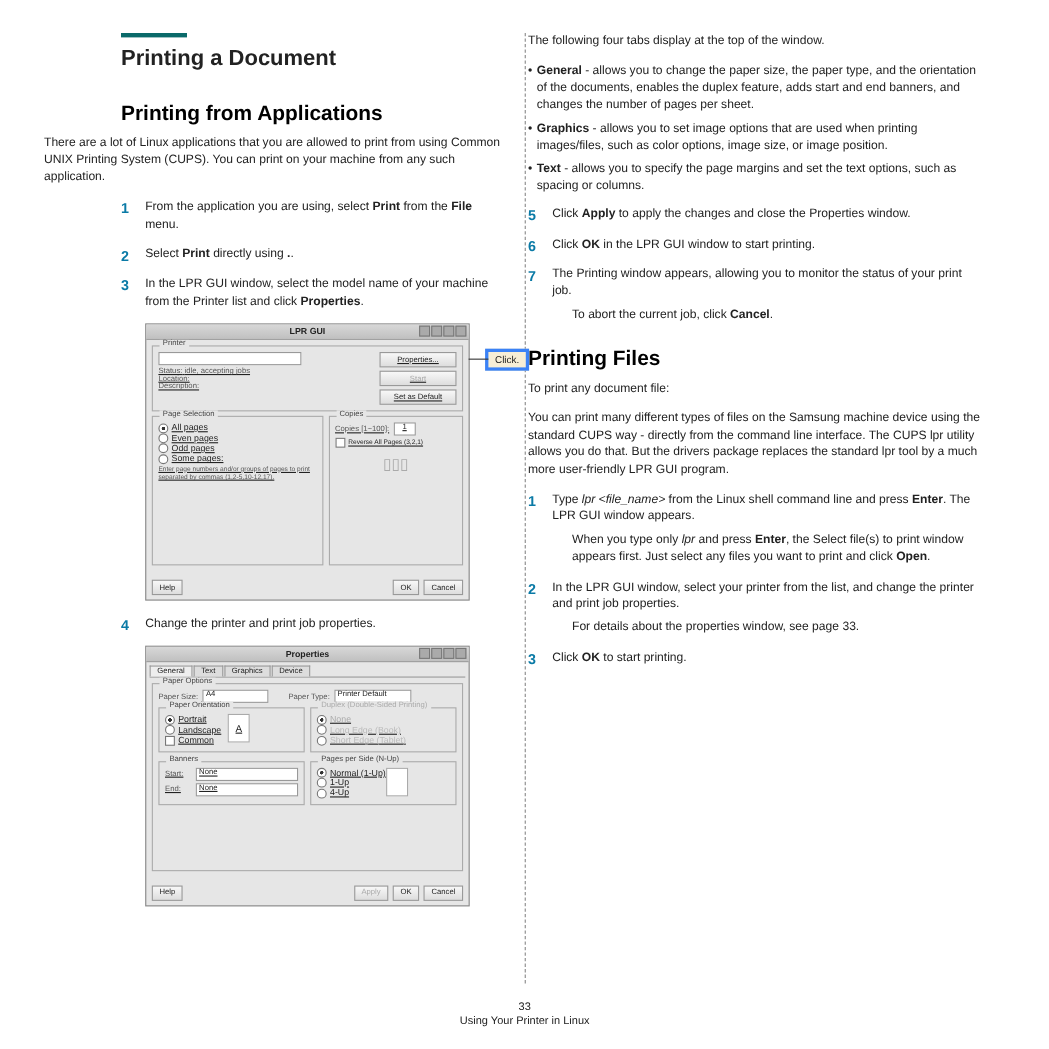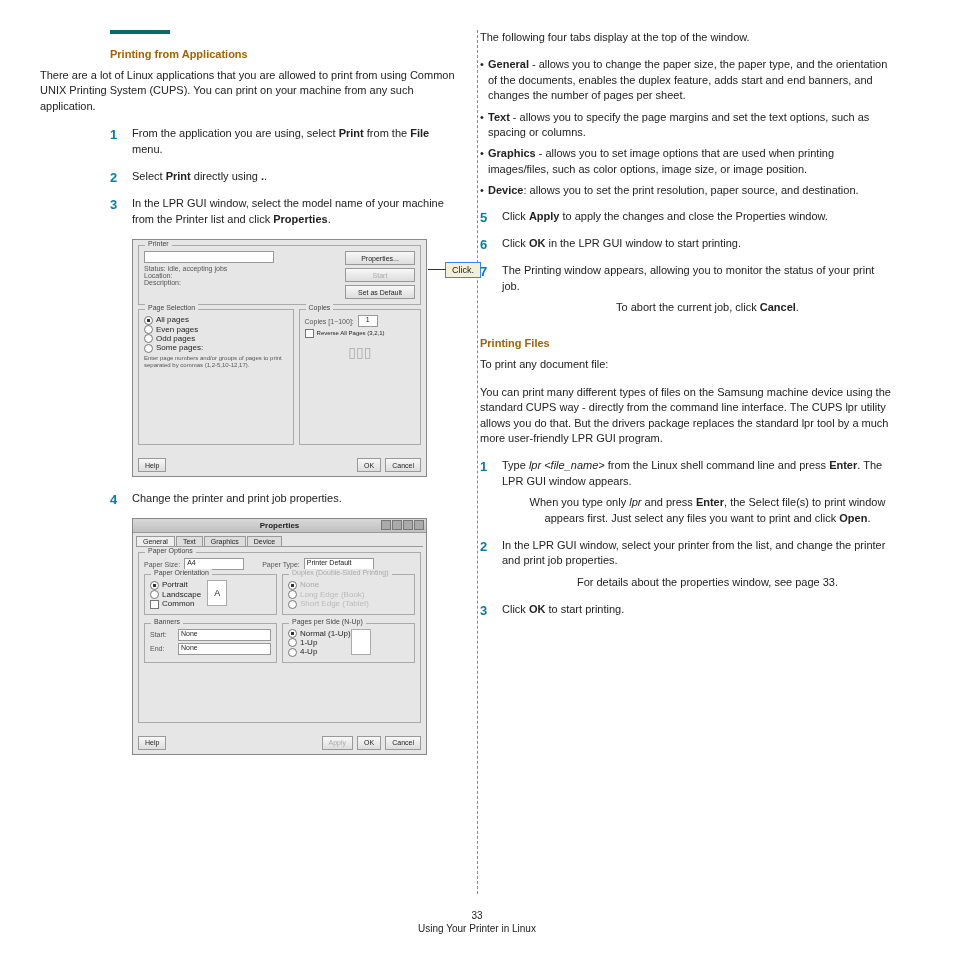--- a/index.html
+++ b/index.html
@@ -34,23 +34,23 @@
     margin-bottom: 8px;
   }
   h1 {
     font-size: 20px;
     font-weight: bold;
     color: #222;
     margin-left: 70px;
     margin-bottom: 28px;
   }
   h2 {
-    font-size: 11px;
+    font-size: 19px;
     font-weight: bold;
-    color: #a16207;
+    color: #000000;
     margin-left: 70px;
     margin-bottom: 8px;
     margin-top: 14px;
   }
   .body-text {
     line-height: 1.4;
     margin-bottom: 12px;
   }
   ol.steps { list-style: none; margin-left: 70px; }
   ol.steps > li {
@@ -149,39 +149,39 @@
     border: 1px solid #999;
     background: linear-gradient(#f8f8f8,#ddd);
     height: 14px;
     font-size: 7px;
     padding: 0 6px;
     display: inline-flex;
     align-items: center;
     justify-content: center;
   }
   .two { display: flex; gap: 5px; }
-  .two > div { flex: 1; }
+  .two > div { flex: 1; text-decoration: underline; }
   .radio::before, .check::before {
     content:"";
     display:inline-block;
     width:7px;height:7px;
     border:1px solid #777;
     margin-right:3px;
     vertical-align:middle;
     background:#fff;
   }
   .radio::before { border-radius:50%; }
   .radio.sel::before { background: radial-gradient(#333 30%, #fff 35%); }
   .foot { display:flex; justify-content:space-between; padding:4px 5px; }
   .foot .right { display:flex; gap:4px; }
   .callout {
     position: absolute;
     right: -55px;
     top: 22px;
-    border: 1px solid #3b82f6;
+    border: 3px solid #3b82f6;
     background: #f7eed6;
     padding: 2px 6px;
     font-size: 9px;
   }
   .callout::before {
     content:"";
     position:absolute;
     left:-18px; top:6px;
     width:18px; height:1px;
     background:#333;
@@ -202,47 +202,57 @@
   .small-label { font-size:7px; color:#555; }
   .col2-inner {
     margin-left: 0;
   }
   .col2-inner .body-text,
   .col2-inner h2,
   .col2-inner ol.steps,
   .col2-inner .sub-list { margin-left: 0; }
   .sub-list { margin-left: 18px; margin-bottom: 10px; }
   .col2-inner ol.steps > li { padding-left: 22px; }
-  .sub-block { margin-left: 18px; margin-top:6px; line-height:1.4;text-align:center; }
+  .sub-block { margin-left: 18px; margin-top:6px; line-height:1.4; }
 </style>
 </head>
 <body>
 
 <div class="page">
   <div class="divider"></div>
 
   <div class="col left">
     <div class="title-bar"></div>
+    <h1>Printing a Document</h1>
 
     <h2>Printing from Applications</h2>
     <p class="body-text">There are a lot of Linux applications that you are allowed to print from using Common UNIX Printing System (CUPS). You can print on your machine from any such application.</p>
 
     <ol class="steps">
       <li><span class="num">1</span>
         <span>From the application you are using, select </span><b>Print</b><span> from the </span><b>File</b><span> menu.</span>
       </li>
       <li><span class="num">2</span>
         <span>Select </span><b>Print</b><span> directly using </span><b>.</b><span>.</span>
       </li>
       <li><span class="num">3</span>
         <span>In the LPR GUI window, select the model name of your machine from the Printer list and click </span><b>Properties</b><span>.</span>
       </li>
     </ol>
 
     <div class="dlg">
+      <div class="titlebar">
+        <span>LPR GUI</span>
+        <div class="wbtns">
+            <span></span>
+            <span></span>
+            <span></span>
+            <span></span>
+          </div>
+      </div>
       <div class="body">
         <div class="grp">
           <span class="lbl">Printer</span>
           <div class="two">
             <div>
               <div class="row">
                   <div class="combo" style="width:130px"></div>
                 </div>
               <div class="small-label"><span>Status:</span> <span>idle, accepting jobs</span></div>
               <div class="small-label">Location:</div>
@@ -372,23 +382,22 @@
         </div>
       </div>
     </div>
   </div>
 
   <div class="col col2-inner">
     <div class="sub-list">
       <p class="body-text" style="margin-left:0">The following four tabs display at the top of the window.</p>
       <ul class="bullets">
         <li><b>General</b><span> - allows you to change the paper size, the paper type, and the orientation of the documents, enables the duplex feature, adds start and end banners, and changes the number of pages per sheet.</span></li>
+        <li><b>Graphics</b><span> - allows you to set image options that are used when printing images/files, such as color options, image size, or image position.</span></li>
         <li><b>Text</b><span> - allows you to specify the page margins and set the text options, such as spacing or columns.</span></li>
-        <li><b>Graphics</b><span> - allows you to set image options that are used when printing images/files, such as color options, image size, or image position.</span></li>
-        <li><b>Device</b><span>: allows you to set the print resolution, paper source, and destination.</span></li>
       </ul>
     </div>
     <ol class="steps" style="margin-left:0">
       <li><span class="num">5</span>
         <span>Click </span><b>Apply</b><span> to apply the changes and close the Properties window.</span>
       </li>
       <li><span class="num">6</span>
         <span>Click </span><b>OK</b><span> in the LPR GUI window to start printing.</span>
       </li>
       <li><span class="num">7</span>

